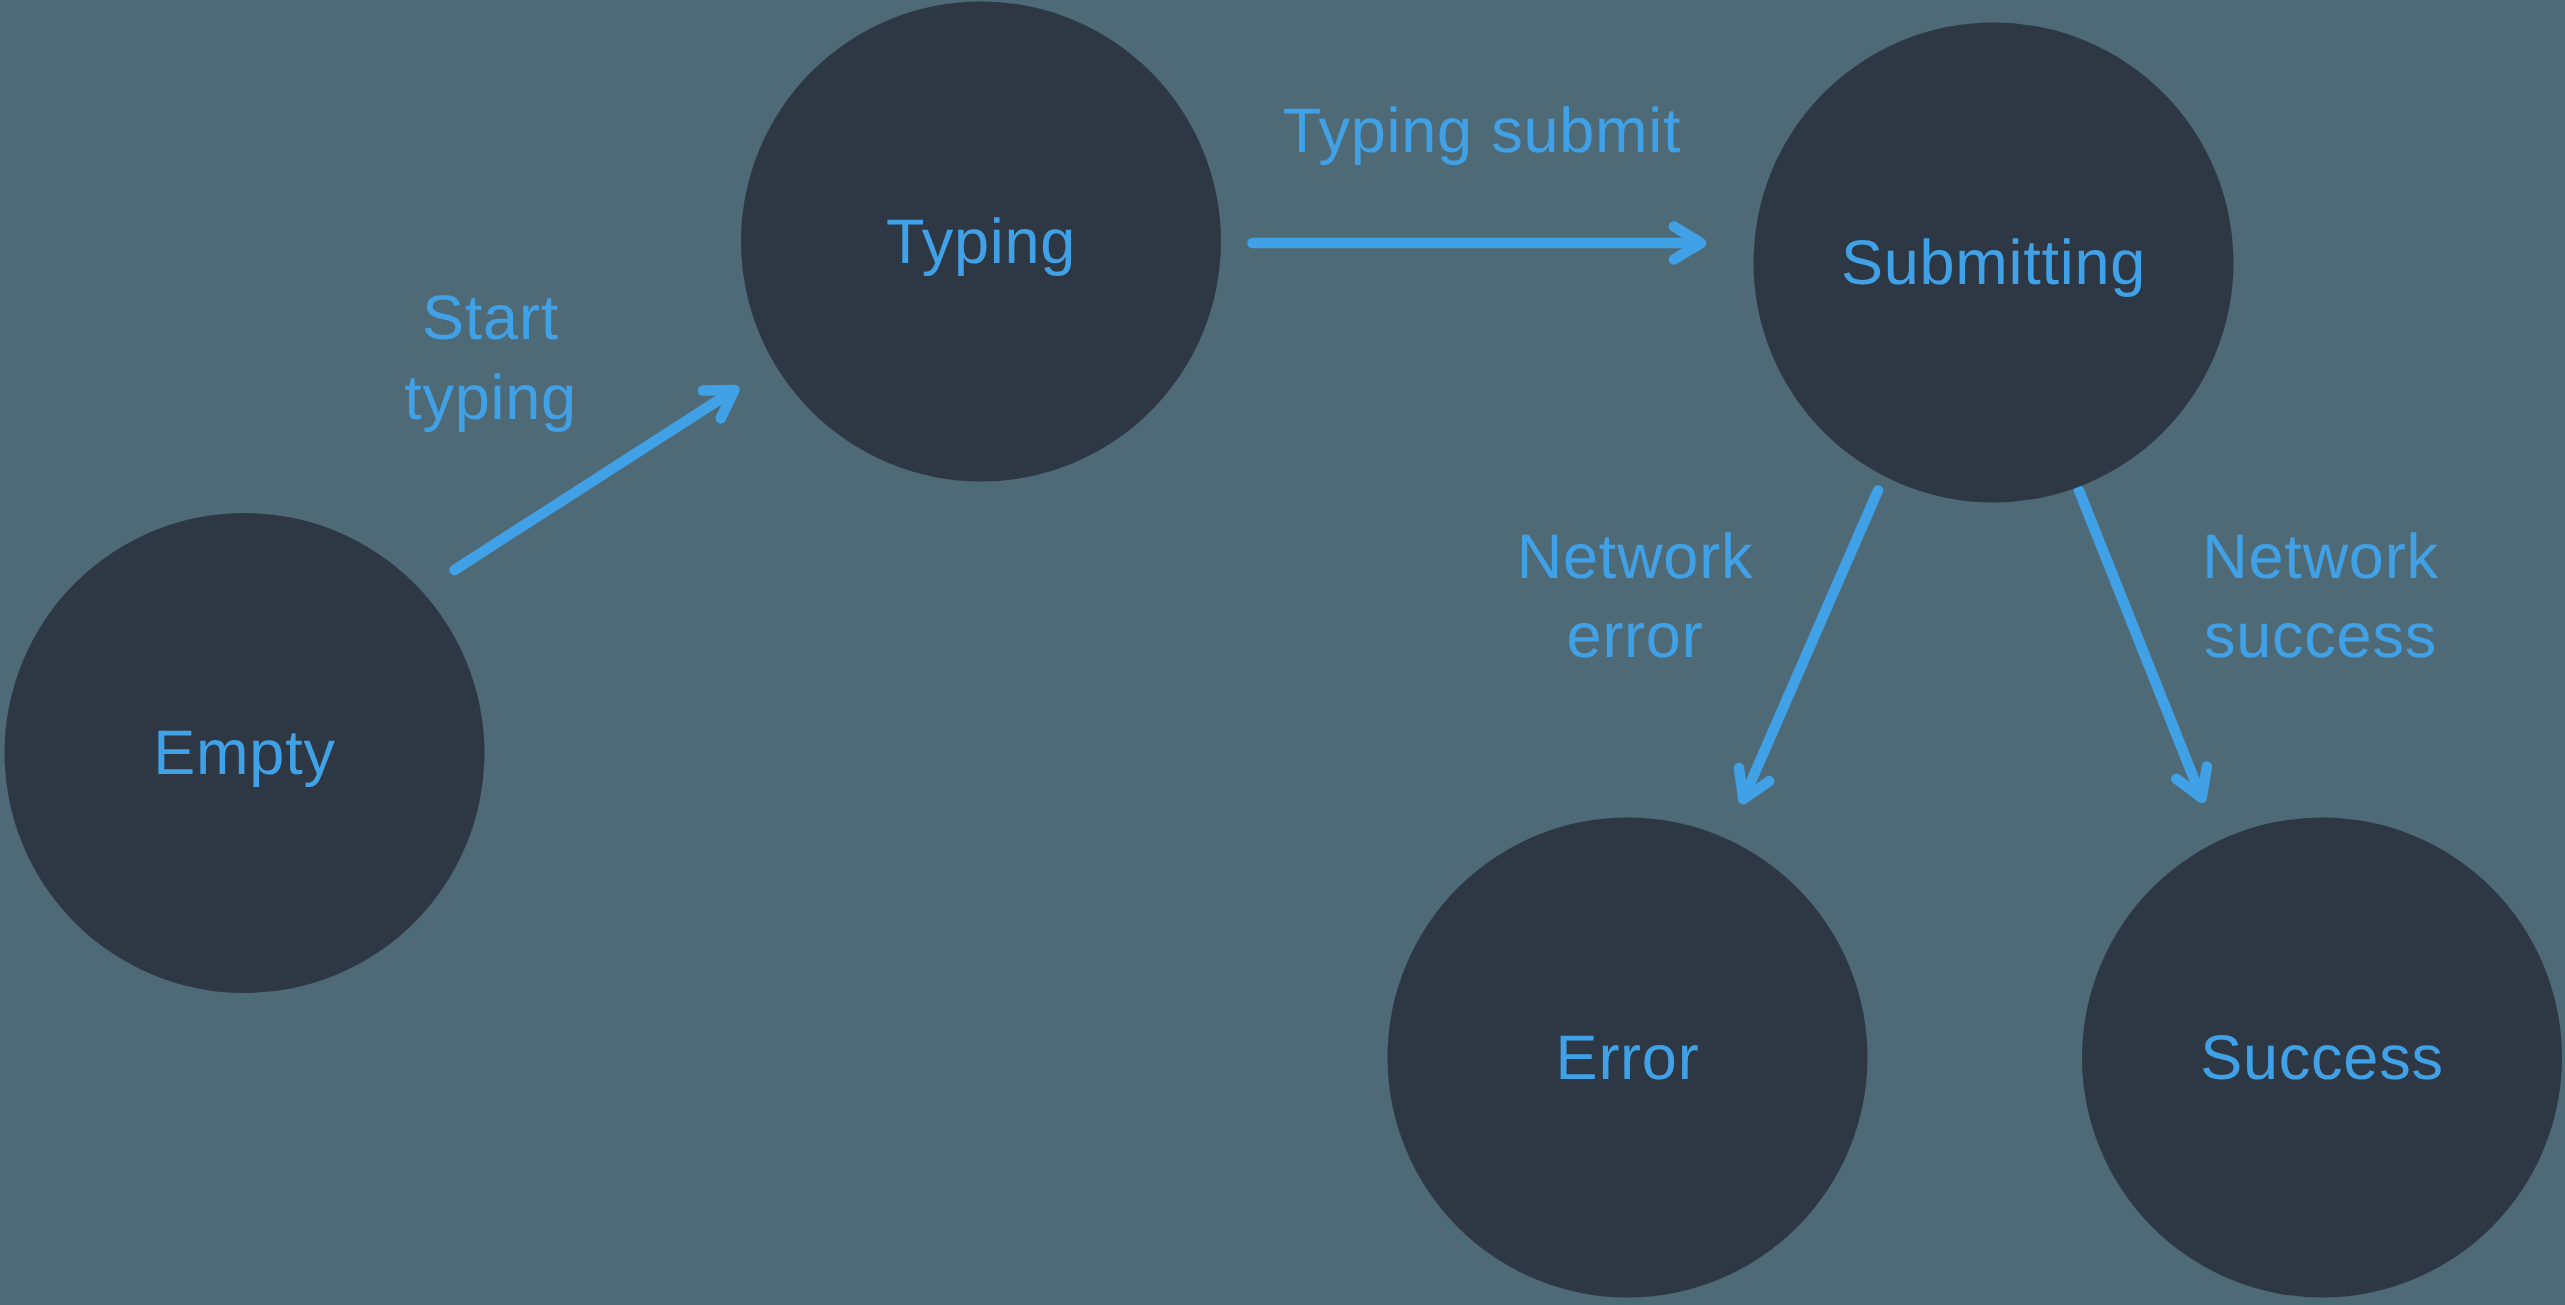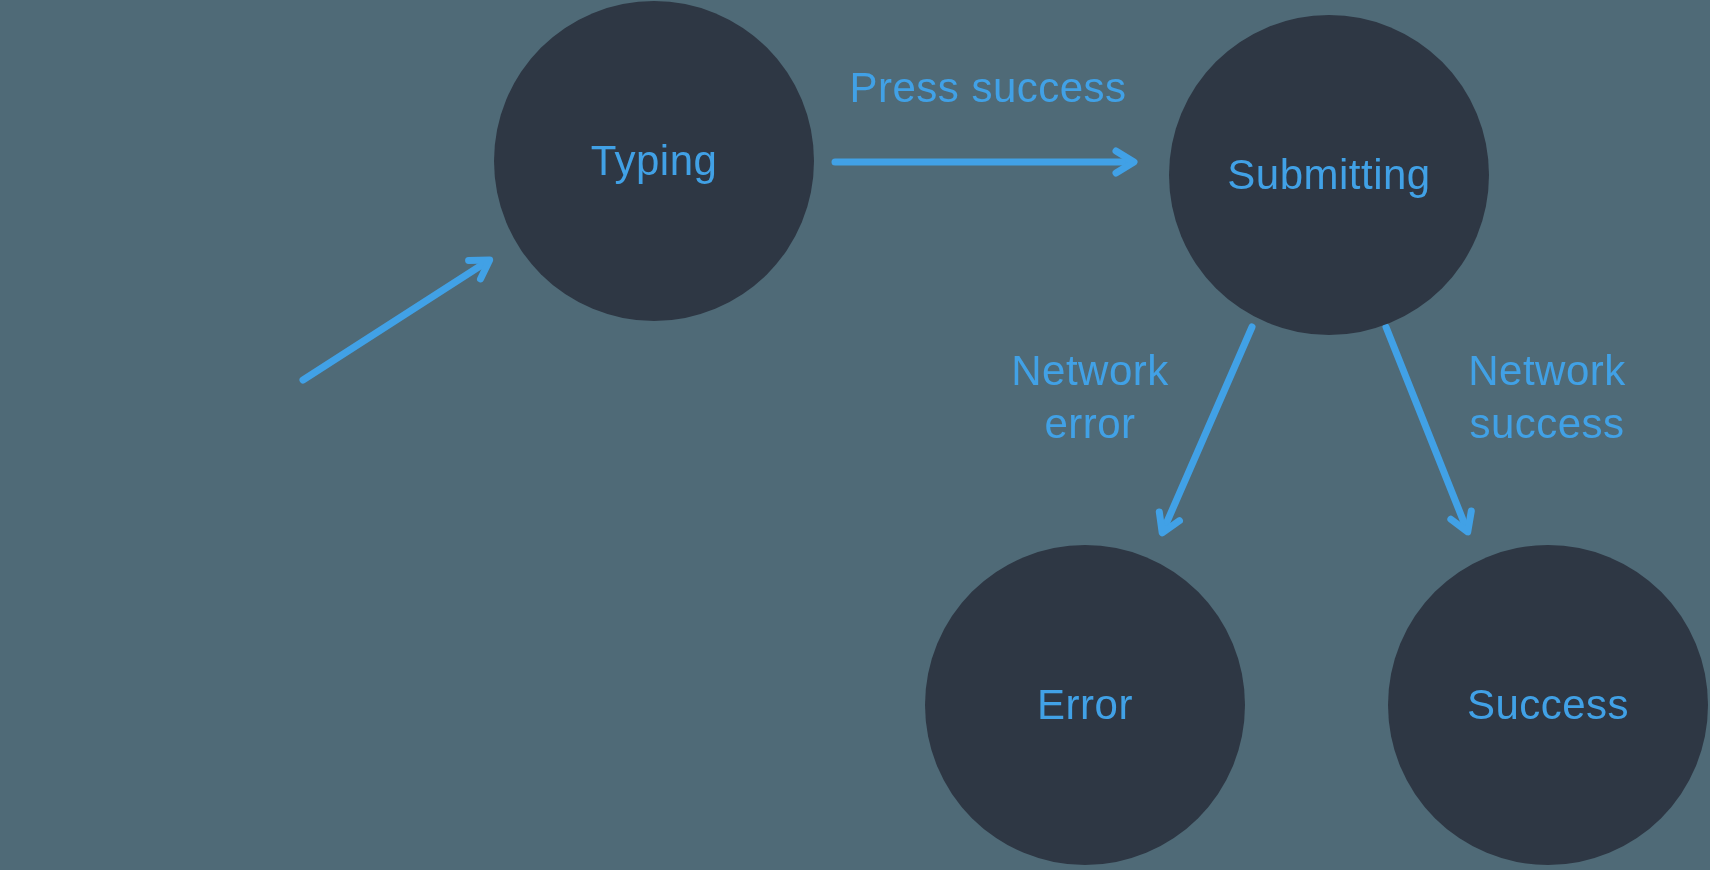--- a/index.html
+++ b/index.html
@@ -69,40 +69,47 @@
       <marker id="ah" markerWidth="30" markerHeight="30" refX="22" refY="15" orient="auto" markerUnits="userSpaceOnUse">
         <polyline points="6,4 24,15 6,26" fill="none" stroke="#41A1E6" stroke-width="7" stroke-linecap="round" stroke-linejoin="round"></polyline>
       </marker>
     </defs>
     <line x1="303" y1="380" x2="488" y2="261" marker-end="url(#ah)"></line>
     <line x1="835" y1="162" x2="1132" y2="162" marker-end="url(#ah)"></line>
     <line x1="1252" y1="327" x2="1163" y2="531" marker-end="url(#ah)"></line>
     <line x1="1386" y1="327" x2="1467" y2="530" marker-end="url(#ah)"></line>
   </svg>
 
+  <div class="state-node" style="left:3px;  top:342px;">
+    <span class="state-label">Empty</span>
+  </div>
 
   <div class="state-node" style="left:494px; top:1px;">
     <span class="state-label">Typing</span>
   </div>
 
   <div class="state-node" style="left:1169px; top:15px;">
     <span class="state-label">Submitting</span>
   </div>
 
   <div class="state-node" style="left:925px; top:545px;">
     <span class="state-label">Error</span>
   </div>
 
   <div class="state-node" style="left:1388px; top:545px;">
     <span class="state-label">Success</span>
   </div>
 
+  <div class="edge-label" style="left:327px; top:238px;">
+    <span>Start</span>
+    <span>typing</span>
+  </div>
 
   <div class="edge-label" style="left:988px; top:87px;">
-    <span>Press success</span>
+    <span>Typing submit</span>
   </div>
 
   <div class="edge-label" style="left:1090px; top:397px;">
     <span>Network</span>
     <span>error</span>
   </div>
 
   <div class="edge-label" style="left:1547px; top:397px;">
     <span>Network</span>
     <span>success</span>

